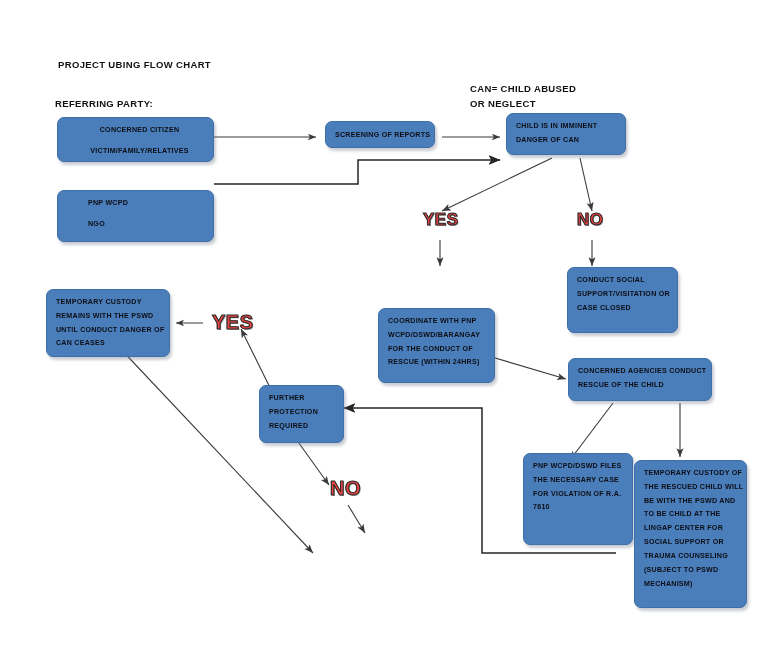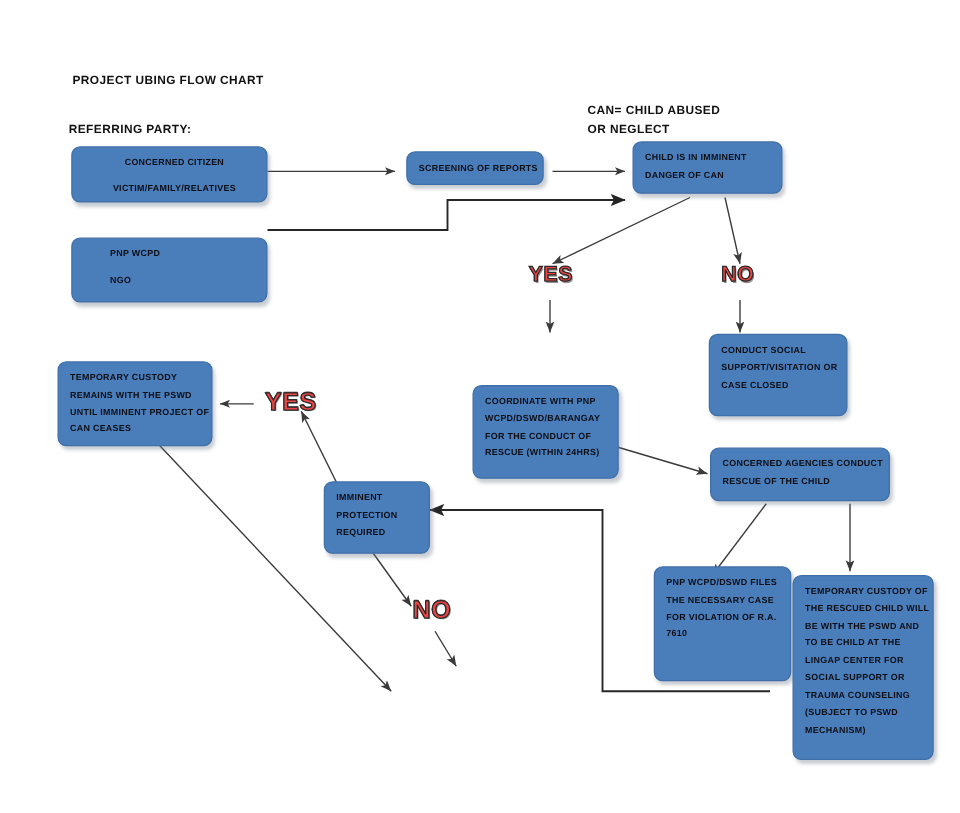--- a/index.html
+++ b/index.html
@@ -171,26 +171,26 @@
   </div>
 
   <div class="node" style="left:568px; top:358px; width:144px; height:43px;">
     <span class="ln">CONCERNED AGENCIES CONDUCT</span>
     <span class="ln">RESCUE OF THE CHILD</span>
   </div>
 
   <div class="node" style="left:46px; top:289px; width:124px; height:68px;">
     <span class="ln">TEMPORARY CUSTODY</span>
     <span class="ln">REMAINS WITH THE PSWD</span>
-    <span class="ln">UNTIL IMMINENT PROJECT OF</span>
+    <span class="ln">UNTIL CONDUCT DANGER OF</span>
     <span class="ln">CAN CEASES</span>
   </div>
 
   <div class="node" style="left:259px; top:385px; width:85px; height:58px;">
-    <span class="ln">IMMINENT</span>
+    <span class="ln">FURTHER</span>
     <span class="ln">PROTECTION</span>
     <span class="ln">REQUIRED</span>
   </div>
 
   <div class="node" style="left:523px; top:453px; width:110px; height:92px;">
     <span class="ln">PNP WCPD/DSWD FILES</span>
     <span class="ln">THE NECESSARY CASE</span>
     <span class="ln">FOR VIOLATION OF R.A.</span>
     <span class="ln">7610</span>
   </div>

